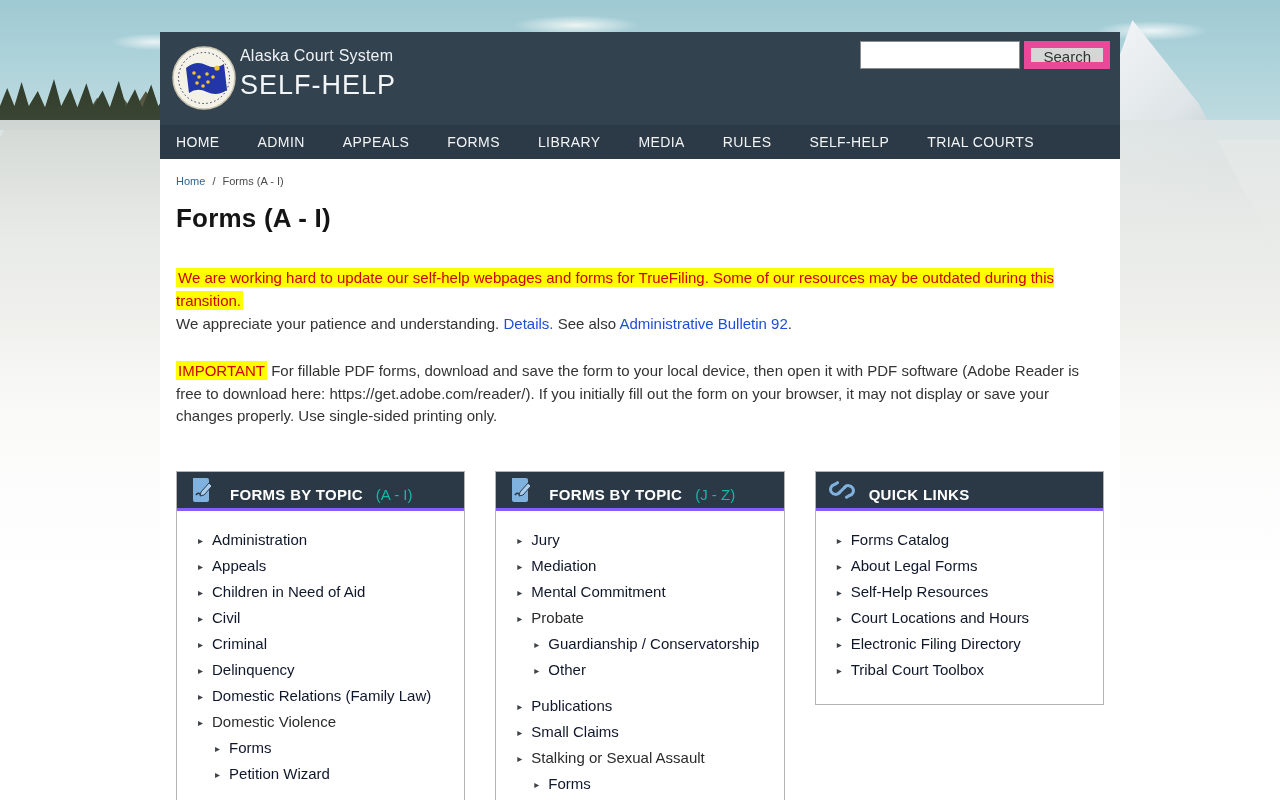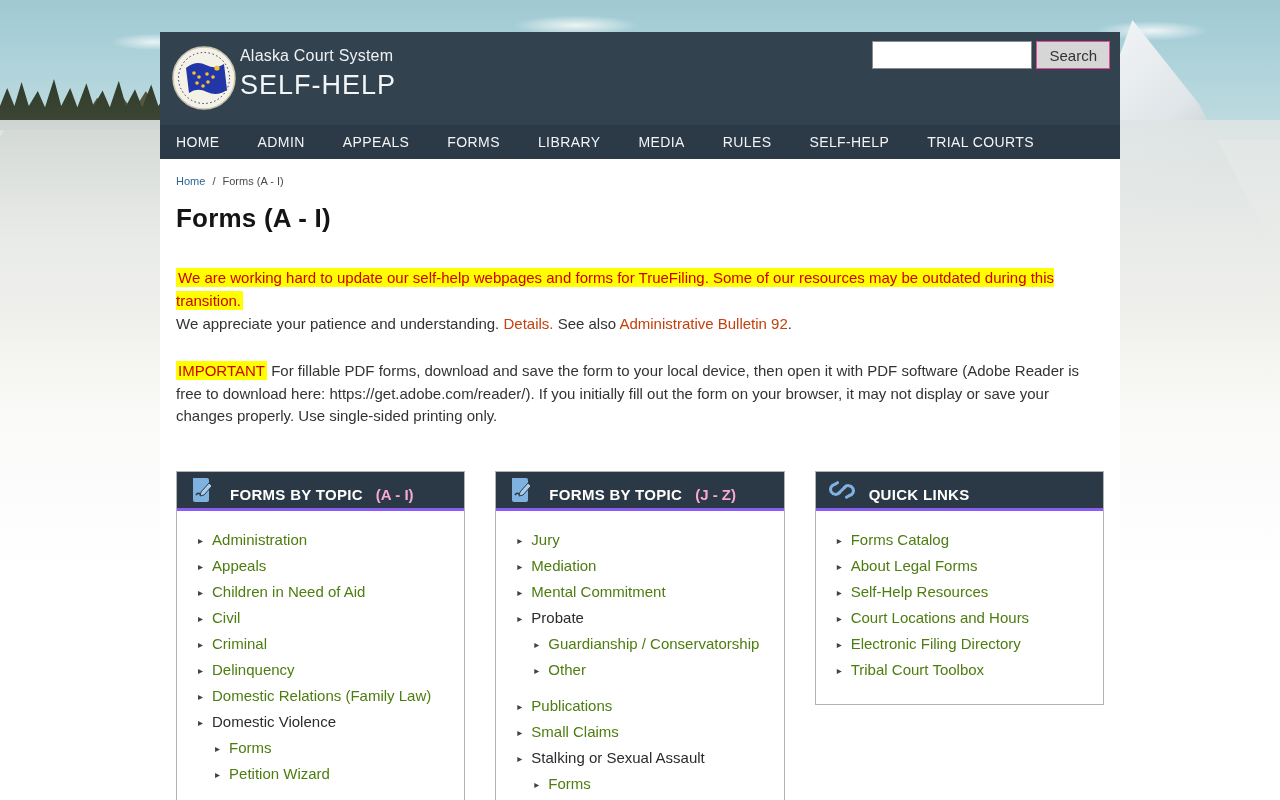--- a/index.html
+++ b/index.html
@@ -34,53 +34,53 @@
   
   .page { position:absolute; left:160px; top:32px; width:960px; z-index:2; }
 
   .site-header { background:#33424f; height:93px; position:relative; }
   .logo { position:absolute; left:12px; top:14px; width:64px; height:64px; }
   .brand { position:absolute; left:80px; top:15px; color:#eef2f5; }
   .brand .site-name { font-size:16px; letter-spacing:.2px; }
   .brand .section-name { font-size:27px; font-weight:400; letter-spacing:1px; margin-top:5px; color:#f3f6f8; }
   .searchbar { position:absolute; right:10px; top:9px; display:flex; }
   .searchbar input { width:160px; height:28px; border:1px solid #8b8b8b; background:#ffffff; font-size:14px; padding:0 6px; }
-  .searchbar button { height:28px; margin-left:4px; padding:0 12px; background:#d6d6d6; border:1px solid #ec4899; font-size:15px; color:#333; cursor:pointer; }
+  .searchbar button { height:28px; margin-left:4px; padding:0 12px; background:#d6d6d6; border:7px solid #ec4899; font-size:15px; color:#333; cursor:pointer; }
 
   .main-nav { background:#2c3a47; height:34px; display:flex; align-items:center; }
   .main-nav a { color:#f2f4f6; text-decoration:none; font-size:14px; letter-spacing:.4px; padding:0 19px; line-height:34px; white-space:nowrap; }
   .main-nav a:first-child { padding-left:16px; }
 
   .content { background:#ffffff; padding:16px 16px 40px 16px; min-height:640px; }
 
   .breadcrumb { font-size:11px; color:#4a4a4a; }
   .breadcrumb a { color:#2a6496; text-decoration:none; }
   .breadcrumb .sep { margin:0 4px; }
 
   h1.page-title { font-size:26px; font-weight:700; color:#141414; margin-top:16px; letter-spacing:.2px; }
 
   .notice { margin-top:32px; font-size:15px; line-height:23px; color:#333; max-width:910px; }
   .hl-red { background:#ffff00; color:#cf0000; padding:1px 2px; }
-  .notice a { color:#c2410c; text-decoration:none; }
+  .notice a { color:#1d4ed8; text-decoration:none; }
 
   .important { margin-top:25px; font-size:15px; line-height:22.5px; color:#333; max-width:915px; }
   .hl-imp { background:#ffff00; color:#cf0000; padding:1px 2px;text-align:center; }
 
   .panels { display:flex; gap:30px; margin-top:43px; align-items:flex-start; }
   .panel { width:290px; background:#ffffff; border:1px solid #b3b3b3; }
   .panel-head { background:#2b3947; border-bottom:3px solid #8b5cf6; display:flex; align-items:flex-end; padding:5px 13px; min-height:36px; }
   .panel-head .p-icon { width:26px; height:26px; flex:0 0 26px; }
   .panel-head .p-title { color:#ffffff; font-size:15px; font-weight:700; margin-left:14px; letter-spacing:.3px; }
-  .panel-head .p-sub { color:#f9a8d4; font-size:15px; font-weight:700; margin-left:13px; }
+  .panel-head .p-sub { color:#14b8a6; font-size:15px; font-weight:400; margin-left:13px; }
   .panel ul { list-style:none; padding:17px 8px 20px 21px; }
   .panel li { font-size:15px; line-height:24px; display:flex; align-items:baseline; }
   .panel li.sub { margin-left:17px; }
   .panel li.gap { margin-top:10px; }
   .bullet { font-size:10px; color:#3d4349; margin-right:9px; position:relative; top:-1px; }
-  .topic-link { color:#4d7c0f; text-decoration:none; }
+  .topic-link { color:#0f172a; text-decoration:none; }
   .topic-text { color:#2b2b2b; }
 </style>
 </head>
 <body>
 
 <div class="bg">
   <div class="bg-sky"></div>
   <div class="bg-peak-right"></div>
   <div class="bg-hill-right"></div>
   <div class="bg-hill-left"></div>

